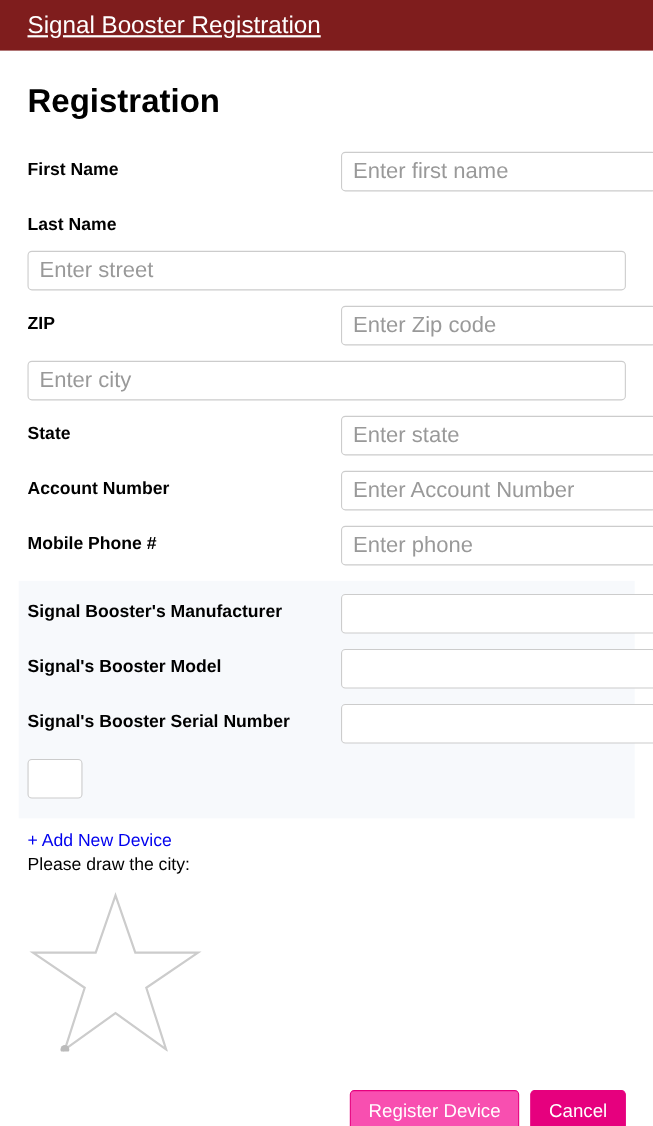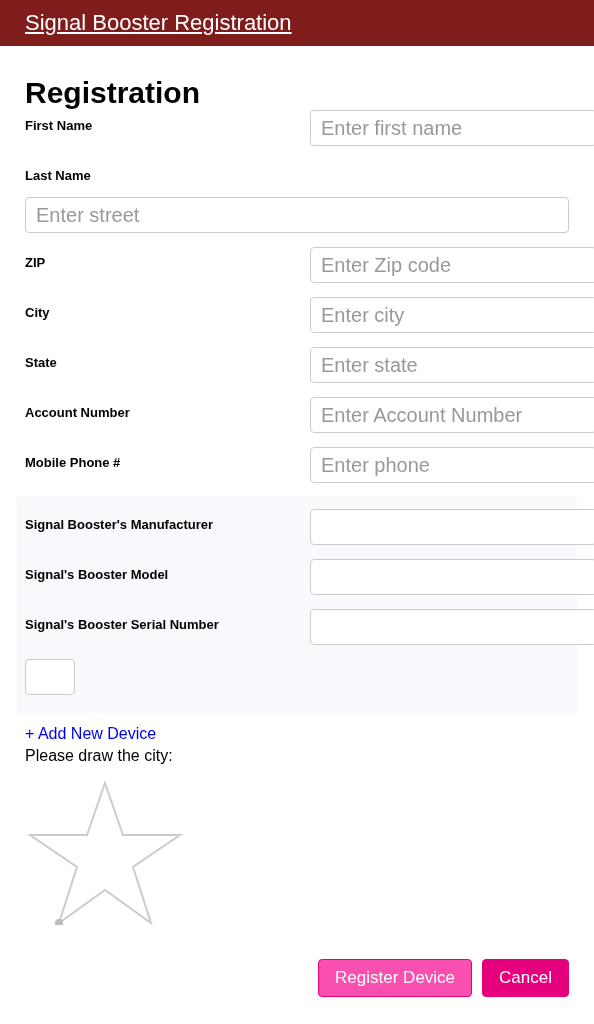--- a/index.html
+++ b/index.html
@@ -22,29 +22,30 @@
       text-decoration: underline;
       font-weight: 400;
     }
     .content {
       padding: 30px 25px 20px 25px;
     }
     .page-title {
       font-size: 30px;
       font-weight: 700;
       color: #000;
+      margin-bottom: 28px;
     }
     .form-row {
       display: flex;
       align-items: flex-start;
       margin-bottom: 14px;
     }
     .form-label {
       width: 285px;
-      font-size: 13px;
+      font-size: 16px;
       font-weight: 700;
       color: #000;
       padding-top: 8px;
       flex-shrink: 0;
     }
     .form-input {
       flex: 1;
       height: 36px;
       padding: 6px 10px;
       font-size: 20px;
@@ -136,21 +137,20 @@
   <div class="form-row">
     <input type="text" class="form-input" placeholder="Enter street" style="">
   </div>
 
   <div class="form-row">
     <label class="form-label">ZIP</label>
     <input type="text" class="form-input" placeholder="Enter Zip code" style="">
   </div>
 
   <div class="form-row">
-    <label class="form-label">City</label>
     <input type="text" class="form-input" placeholder="Enter city" style="">
   </div>
 
   <div class="form-row">
     <label class="form-label">State</label>
     <input type="text" class="form-input" placeholder="Enter state" style="">
   </div>
 
   <div class="form-row">
     <label class="form-label">Account Number</label>

